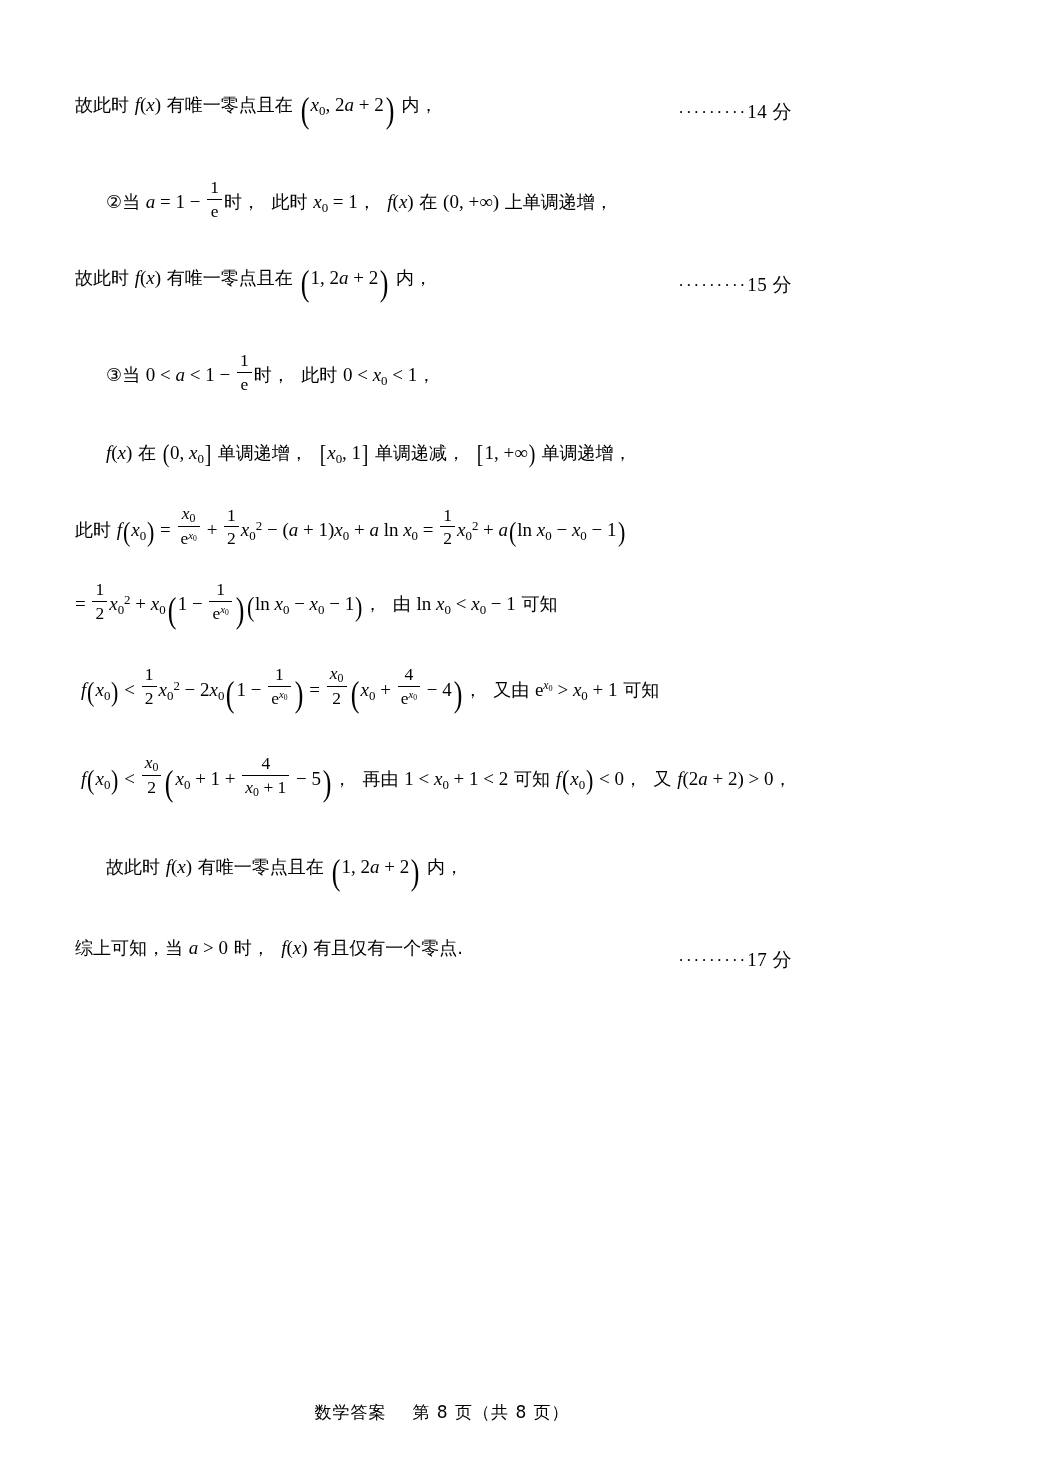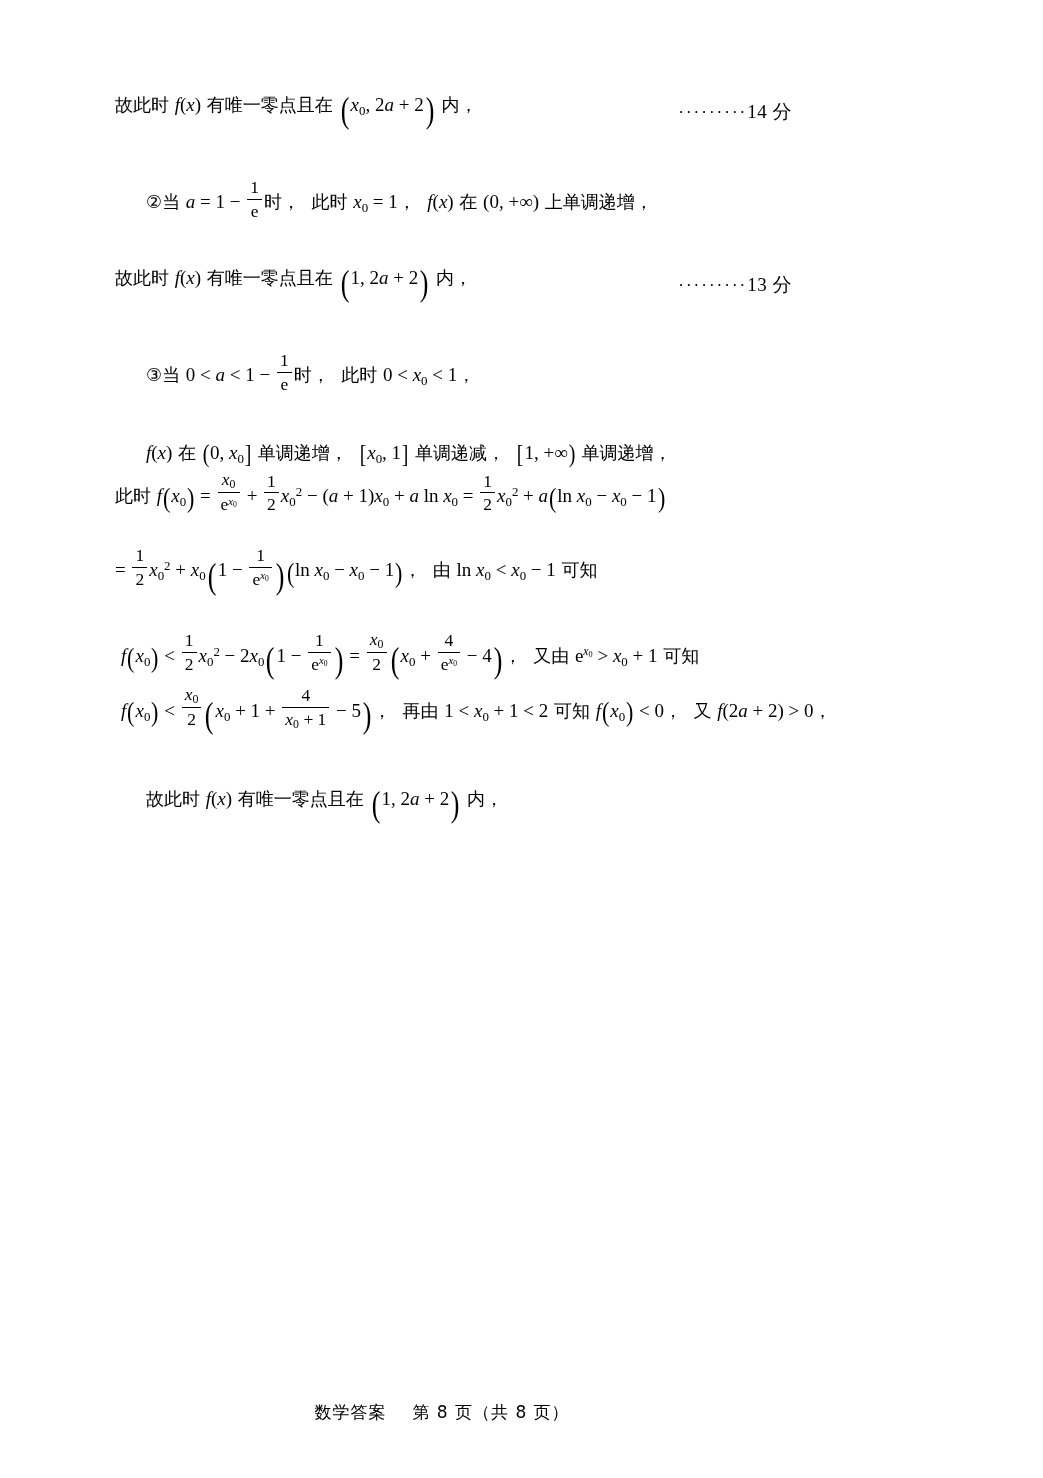--- a/index.html
+++ b/index.html
@@ -13,21 +13,21 @@
     font-family: "Liberation Serif", "DejaVu Serif", serif;
     color: #000000;
     position: relative;
     overflow: hidden;
   }
   .page {
     position: relative;
     width: 892px;
     height: 1478px;
     box-sizing: border-box;
-    padding: 88px 100px 0 115px;
+    padding: 88px 100px 0 75px;
   }
   .line {
     position: relative;
     font-size: 19px;
     line-height: 1.25;
     margin: 0 0 0 0;
     white-space: nowrap;
   }
   .blk {
     position: relative;
@@ -108,21 +108,21 @@
   }
   .sbp {
     display: inline-block;
     font-size: 1.28em;
     vertical-align: -0.12em;
     transform: scaleX(0.82);
     font-style: normal;
   }
   .rowgap-a { margin-top: 44px; margin-left: 31px; }
   .rowgap-b { margin-top: 40px; }
-  .rowgap-c { }
+  .rowgap-c { margin-top: 34px; }
   .rowgap-d { margin-top: 30px; }
   .indent { padding-left: 6px; }
   .footer {
     position: absolute;
     left: 0;
     right: 8px;
     bottom: 54px;
     text-align: center;
     font-family: "DejaVu Sans", "Liberation Sans", sans-serif;
     font-size: 17px;
@@ -140,21 +140,21 @@
     <span class="marks"><span class="dots">·········</span><span>14 分</span></span>
   </div>
 
   <div class="blk line rowgap-a">
     <span class="cn">②当&nbsp;</span><span class="mi">a</span><span class="mn">&nbsp;=&nbsp;1&nbsp;−&nbsp;</span><span class="frac"><span class="num mn">1</span><span class="den mn">e</span></span><span class="cn">时，&nbsp;&nbsp;此时&nbsp;</span><span class="mi">x</span><span class="sub">0</span><span class="mn">&nbsp;=&nbsp;1</span><span class="cn">，&nbsp;&nbsp;</span><span class="mi">f</span><span class="mn">(</span><span class="mi">x</span><span class="mn">)</span><span class="cn">&nbsp;在&nbsp;</span><span class="mn">(0,&nbsp;+∞)</span><span class="cn">&nbsp;上单调递增，</span>
   </div>
 
 
   <div class="blk line rowgap-b">
     <span class="cn">故此时&nbsp;</span><span class="mi">f</span><span class="mn">(</span><span class="mi">x</span><span class="mn">)</span><span class="cn">&nbsp;有唯一零点且在&nbsp;</span><span class="bp">(</span><span class="mn">1,&nbsp;2</span><span class="mi">a</span><span class="mn">&nbsp;+&nbsp;2</span><span class="bp">)</span><span class="cn">&nbsp;内，</span>
-    <span class="marks"><span class="dots">·········</span><span>13 分</span></span>
+    <span class="marks"><span class="dots">·········</span><span>15 分</span></span>
   </div>
 
   <div class="blk line rowgap-a">
     <span class="cn">③当&nbsp;</span><span class="mn">0&nbsp;&lt;&nbsp;</span><span class="mi">a</span><span class="mn">&nbsp;&lt;&nbsp;1&nbsp;−&nbsp;</span><span class="frac"><span class="num mn">1</span><span class="den mn">e</span></span><span class="cn">时，&nbsp;&nbsp;此时&nbsp;</span><span class="mn">0&nbsp;&lt;&nbsp;</span><span class="mi">x</span><span class="sub">0</span><span class="mn">&nbsp;&lt;&nbsp;1</span><span class="cn">，</span>
   </div>
 
   <div class="blk line rowgap-a">
     <span class="mi">f</span><span class="mn">(</span><span class="mi">x</span><span class="mn">)</span><span class="cn">&nbsp;在&nbsp;</span><span class="sbp">(</span><span class="mn">0,&nbsp;</span><span class="mi">x</span><span class="sub">0</span><span class="sbp">]</span><span class="cn">&nbsp;单调递增，&nbsp;&nbsp;</span><span class="sbp">[</span><span class="mi">x</span><span class="sub">0</span><span class="mn">,&nbsp;1</span><span class="sbp">]</span><span class="cn">&nbsp;单调递减，&nbsp;&nbsp;</span><span class="sbp">[</span><span class="mn">1,&nbsp;+∞</span><span class="sbp">)</span><span class="cn">&nbsp;单调递增，</span>
   </div>
 
@@ -171,18 +171,22 @@
   </div>
 
   <div class="blk line rowgap-c indent">
     <span class="mi">f</span><span class="mp">(</span><span class="mi">x</span><span class="sub">0</span><span class="mp">)</span><span class="mn">&nbsp;&lt;&nbsp;</span><span class="frac"><span class="num"><span class="mi">x</span><span class="sub">0</span></span><span class="den mn">2</span></span><span class="bp">(</span><span class="mi">x</span><span class="sub">0</span><span class="mn">&nbsp;+&nbsp;1&nbsp;+&nbsp;</span><span class="frac"><span class="num mn">4</span><span class="den"><span class="mi">x</span><span class="sub">0</span><span class="mn">&nbsp;+&nbsp;1</span></span></span><span class="mn">&nbsp;−&nbsp;5</span><span class="bp">)</span><span class="cn">，&nbsp;&nbsp;再由&nbsp;</span><span class="mn">1&nbsp;&lt;&nbsp;</span><span class="mi">x</span><span class="sub">0</span><span class="mn">&nbsp;+&nbsp;1&nbsp;&lt;&nbsp;2</span><span class="cn">&nbsp;可知&nbsp;</span><span class="mi">f</span><span class="mp">(</span><span class="mi">x</span><span class="sub">0</span><span class="mp">)</span><span class="mn">&nbsp;&lt;&nbsp;0</span><span class="cn">，&nbsp;&nbsp;又&nbsp;</span><span class="mi">f</span><span class="mn">(2</span><span class="mi">a</span><span class="mn">&nbsp;+&nbsp;2)&nbsp;&gt;&nbsp;0</span><span class="cn">，</span>
   </div>
 
   <div class="blk line rowgap-a">
     <span class="cn">故此时&nbsp;</span><span class="mi">f</span><span class="mn">(</span><span class="mi">x</span><span class="mn">)</span><span class="cn">&nbsp;有唯一零点且在&nbsp;</span><span class="bp">(</span><span class="mn">1,&nbsp;2</span><span class="mi">a</span><span class="mn">&nbsp;+&nbsp;2</span><span class="bp">)</span><span class="cn">&nbsp;内，</span>
   </div>
 
+  <div class="blk line rowgap-b">
+    <span class="cn">综上可知，当&nbsp;</span><span class="mi">a</span><span class="mn">&nbsp;&gt;&nbsp;0</span><span class="cn">&nbsp;时，&nbsp;&nbsp;</span><span class="mi">f</span><span class="mn">(</span><span class="mi">x</span><span class="mn">)</span><span class="cn">&nbsp;有且仅有一个零点.</span>
+    <span class="marks"><span class="dots">·········</span><span>17 分</span></span>
+  </div>
 
   <div class="footer">
     <span class="ftxt">数学答案</span><span>第 8 页（共 8 页）</span>
   </div>
 
 </div>
 
 </body></html>

